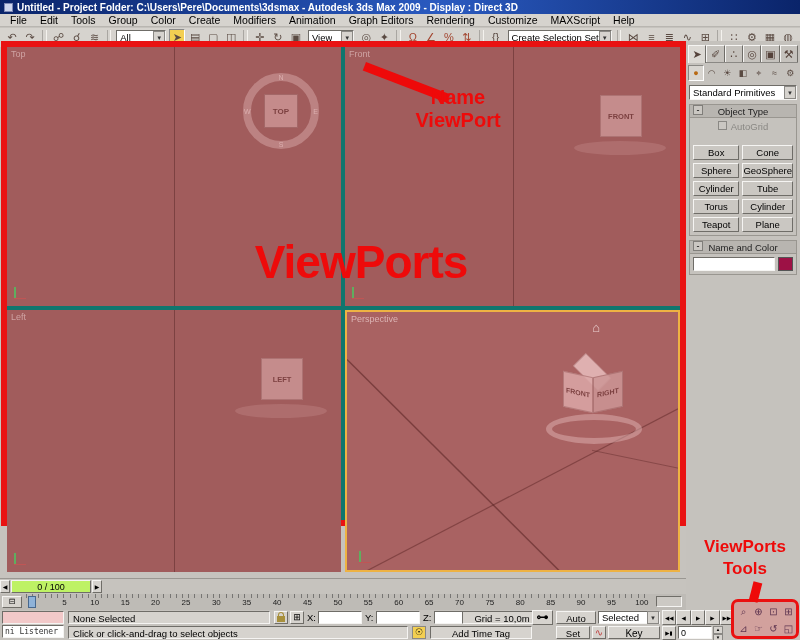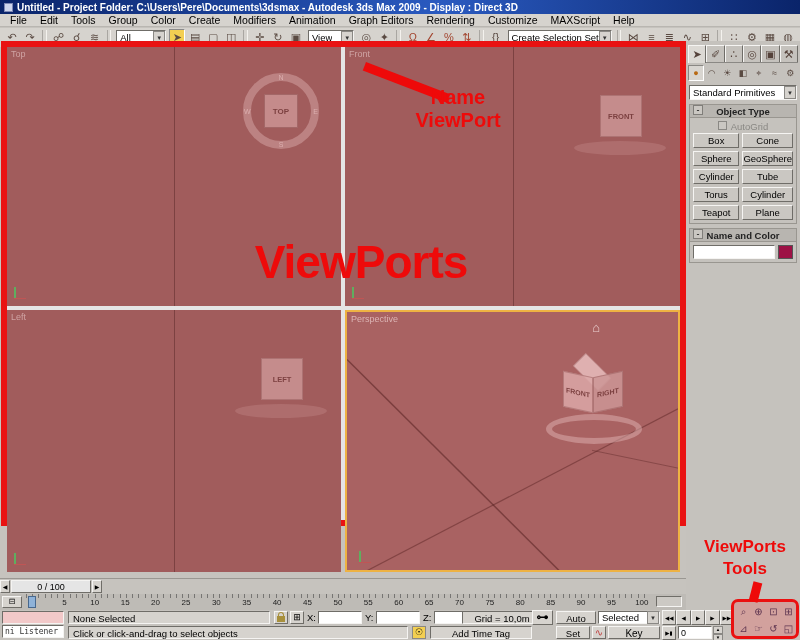--- a/index.html
+++ b/index.html
@@ -30,21 +30,21 @@
   .sep { width:5px; height:15px; border-left:1px solid #a9a6a1; border-right:1px solid #f4f2ee; margin:0 2px; display:inline-block; }
   .tdrop { height:15px; background:#fff; border:1px solid; border-color:#6f6d68 #f5f4f2 #f5f4f2 #6f6d68;
     display:flex; align-items:center; justify-content:space-between; padding-left:3px; margin:0 2px; }
   .tdrop .dval { font-size:9.5px; white-space:nowrap; overflow:hidden; }
   .tdrop .darr { width:12px; height:13px; background:#d6d3ce; border:1px solid #8a8884;
     font-size:6px; display:flex; align-items:center; justify-content:center; color:#333; }
   .w56 { width:56px; } .w52 { width:52px; } .w108 { width:108px; }
 
   
   #vframe { position:absolute; left:1px; top:41px; width:685px; height:485px;
-    border:6px solid #e91212; background:#e5e5e5; z-index:2; }
+    border:6px solid #e91212; background:#0f766e; z-index:2; }
   #vgrid { width:100%; height:100%; display:grid; grid-template-columns:334px 4px 335px; grid-template-rows:259px 4px 262px; }
   .vp { position:relative; background:#a15c5c; overflow:hidden; }
   .vp .vplabel { position:absolute; left:4px; top:2px; font-size:9px; color:#cfa3a3; z-index:3; }
   .vp .vline { position:absolute; left:50%; top:0; bottom:0; width:1px; background:rgba(70,25,25,.4); }
   .tripod { position:absolute; left:7px; bottom:7px; width:13px; height:13px; }
   .tripod i { position:absolute; display:block; }
   .tripod .ty { left:0; bottom:0; width:1.5px; height:12px; background:#5fae5f; }
   .tripod .tx { left:0; bottom:0; width:12px; height:1.5px; background:#c05555; }
   
   .ringcube { position:absolute; right:22px; top:26px; width:76px; height:76px; border-radius:50%;
@@ -102,39 +102,39 @@
   #cpcats { display:flex; height:16px; margin-top:2px; }
   .cpcat { flex:1; display:flex; align-items:center; justify-content:center; font-size:9px; color:#5a4a42;
     border:1px solid #c5c2bd; cursor:pointer; }
   .cpcat.active { border-color:#8a8884 #fff #fff #8a8884; background:#d8d5d0; color:#b86a14; }
   #primdrop { margin:4px 1px; }
   .rollout { margin:4px 1px 0 1px; border:1px solid #999690; }
   .rhead { height:13px; background:#b8b5b0; border-bottom:1px solid #999690; position:relative;
     display:flex; align-items:center; justify-content:center; cursor:pointer; }
   .rhead .rminus { position:absolute; left:3px; top:0; width:10px; height:10px; border:1px solid #807e7a;
     background:#cac7c2; font-size:9px; line-height:8px; text-align:center; }
-  .rhead .rtitle { font-size:9.5px; font-weight:bold; color:#222; }
+  .rhead .rtitle { font-size:9.5px; font-weight:normal; color:#222; }
   .rbody { padding:3px; background:#c5c2bd; }
-  .agrow { display:flex; align-items:flex-start; gap:4px; justify-content:center; margin-bottom:1px; }
+  .agrow { display:flex; align-items:flex-start; gap:4px; justify-content:center; margin-bottom:13px; }
   .chk { width:9px; height:9px; background:#cac7c2; border:1px solid #8a8884; display:inline-block; }
   .aglabel { color:#8a8884; font-size:9.5px; }
   #objbtns { display:grid; grid-template-columns:1fr 1fr; gap:3px; }
   .objbtn { height:15px; font-size:9.5px; background:#cac7c2; border:1px solid;
     border-color:#f5f4f2 #6f6d68 #6f6d68 #f5f4f2; cursor:pointer; font-family:"Liberation Sans",sans-serif; }
   #ncrow { display:flex; align-items:center; gap:3px; }
   #ncrow input { flex:1; height:14px; border:1px solid; border-color:#6f6d68 #f5f4f2 #f5f4f2 #6f6d68;
     background:#fff; font-size:9px; padding:0 2px; width:70px; }
   #ncswatch { width:15px; height:14px; background:#9d1145; border:1px solid #555; cursor:pointer; }
 
   
   #timeslider { position:absolute; left:0; top:578px; width:686px; height:16px; background:#c6c3be;
     border-top:1px solid #9a9792; display:flex; align-items:center; }
   .tsarr { width:10px; height:13px; font-size:6px; display:flex; align-items:center; justify-content:center;
     background:#d6d3ce; border:1px solid; border-color:#f5f4f2 #6f6d68 #6f6d68 #f5f4f2; cursor:pointer; }
-  #tsgrip { width:80px; height:13px; margin:0 1px; background:#e5e5e5; border:1px solid;
+  #tsgrip { width:80px; height:13px; margin:0 1px; background:#bef264; border:1px solid;
     border-color:#f5f4f2 #6f6d68 #6f6d68 #f5f4f2; font-size:9px; display:flex; align-items:center;
     justify-content:center; cursor:grab; }
   #ruler { position:absolute; left:0; top:594px; width:686px; height:16px; background:#beb BB6; background:#bebbb6; }
   #minicurve { position:absolute; left:2px; top:2px; width:20px; height:12px; background:#d6d3ce;
     border:1px solid; border-color:#f5f4f2 #6f6d68 #6f6d68 #f5f4f2; font-size:8px; line-height:10px; text-align:center; cursor:pointer; }
   #ticks { position:absolute; left:26px; top:0; width:624px; height:16px;
     background:repeating-linear-gradient(90deg, rgba(60,60,60,.55) 0 1px, transparent 1px 6.24px);
     background-size:624px 4px; background-repeat:no-repeat; }
   #ticknums { position:absolute; left:26px; top:4px; width:624px; display:flex; justify-content:space-between; }
   #ticknums span { font-size:8px; color:#222; width:16px; text-align:center; }

